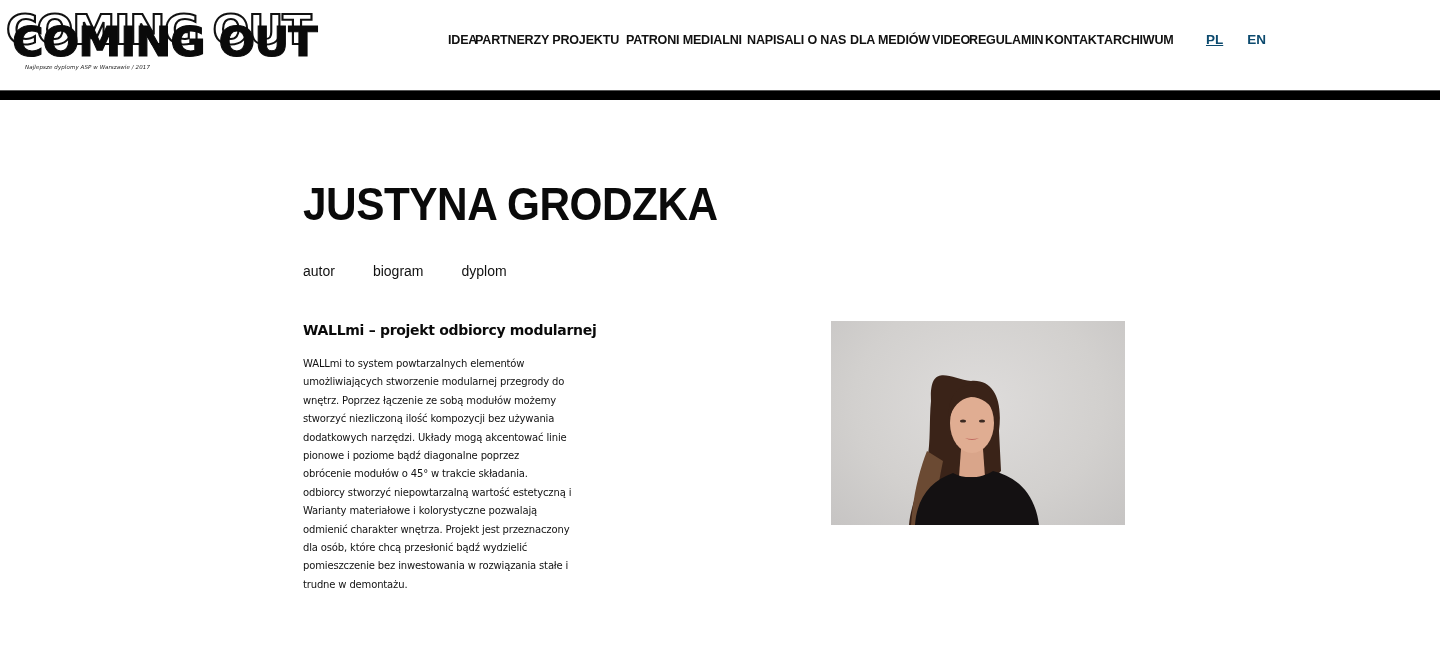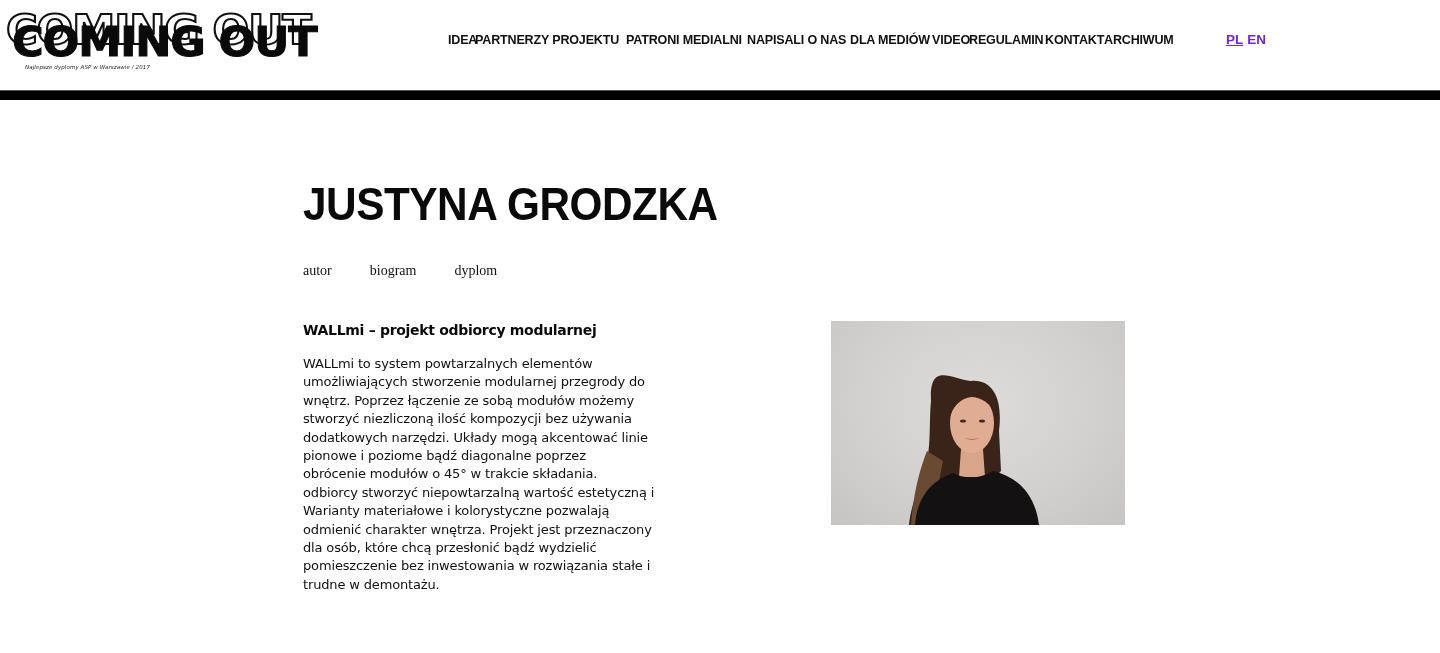--- a/index.html
+++ b/index.html
@@ -84,22 +84,23 @@
       position: absolute;
       right: 14px;
       top: 32px;
       display: flex;
       gap: 4px;
     }
     .lang-link {
       font-family: "Liberation Sans", sans-serif;
       font-weight: bold;
       font-size: 13.5px;
-      color: #6d28d9;
-      text-decoration: none;
+      color: #0c4a6e;
+      text-decoration: none;
+      margin-left: 20px;
     }
     .lang-link.active { text-decoration: underline; }
 
     .header-bar {
       position: absolute;
       left: 0; top: 90px;
       width: 1440px;
       height: 10px;
       background: #000000;
       border-top: 1px solid #555;
@@ -121,21 +122,21 @@
       white-space: nowrap;
     }
 
     .sub-tabs {
       position: absolute;
       left: 303px;
       top: 263px;
       display: flex;
     }
     .sub-tab {
-      font-family: Liberation Serif, serif;
+      font-family: Liberation Sans, sans-serif;
       font-size: 14px;
       color: #111111;
       text-decoration: none;
       margin-right: 38px;
       text-align: center;
     }
 
     .project-heading {
       position: absolute;
       left: 303px;
@@ -147,21 +148,21 @@
       color: #0a0a0a;
       white-space: nowrap;
     }
 
     .project-description {
       position: absolute;
       left: 303px;
       top: 355px;
       width: 400px;
       font-family: "DejaVu Sans", sans-serif;
-      font-size: 13px;
+      font-size: 10px;
       line-height: 18.4px;
       color: #111111;
       letter-spacing: -0.15px;
     }
     .project-description span { display: block; white-space: nowrap; }
 
     .author-photo {
       position: absolute;
       left: 831px;
       top: 321px;

